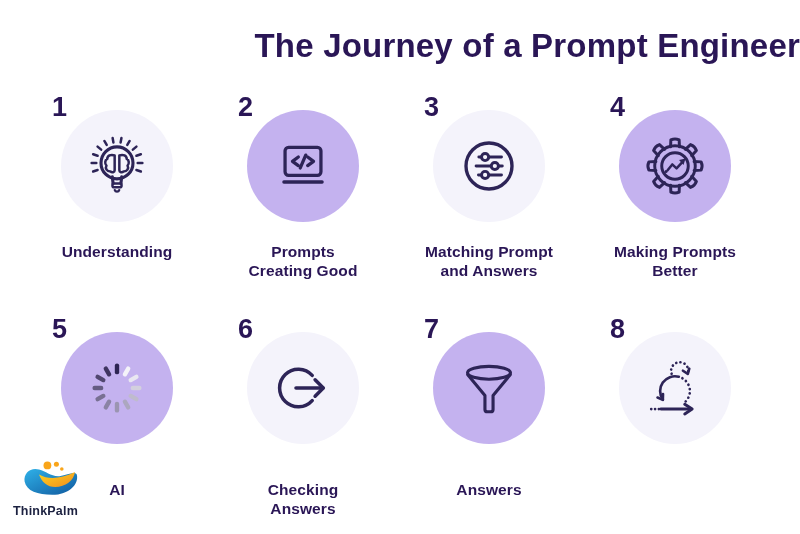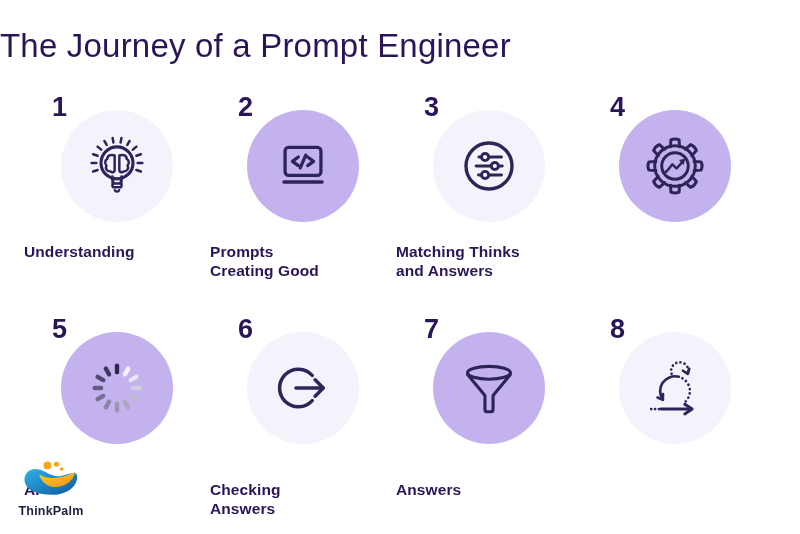--- a/index.html
+++ b/index.html
@@ -8,45 +8,45 @@
     --icon-stroke:#2d2457;
     --circle-purple:#c4b2ef;
     --circle-light:#f4f3fb;
     --logo-text:#1c2140;
   }
   *{margin:0;padding:0;box-sizing:border-box;}
   body{background:var(--background);font-family:"Liberation Sans",sans-serif;}
   .canvas{position:relative;width:800px;height:534px;background:var(--background);overflow:hidden;}
   .title{
     position:absolute;top:27px;left:0;width:100%;
-    text-align:left;font-size:33px;font-weight:400;
+    text-align:right;font-size:33px;font-weight:700;
     color:var(--text-dark);letter-spacing:.2px;
   }
   .step{position:absolute;width:186px;height:200px;}
   .row1{top:94px;}
   .row2{top:316px;}
   .c1{left:24px;} .c2{left:210px;} .c3{left:396px;} .c4{left:582px;}
   .step-number{
     position:absolute;left:28px;top:-2px;
     font-size:27px;font-weight:800;color:var(--text-dark);
   }
   .step-circle{
     position:absolute;left:37px;top:16px;width:112px;height:112px;
     border-radius:50%;display:flex;align-items:center;justify-content:center;
   }
   .purple{background:var(--circle-purple);}
   .light{background:var(--circle-light);}
   .step-icon{width:78px;height:78px;color:var(--icon-stroke);}
   .step-label{
-    position:absolute;top:148px;left:0;width:100%;text-align:left;
+    position:absolute;top:148px;left:0;width:100%;text-align:center;
     font-size:15.5px;line-height:19px;font-weight:800;color:var(--text-dark);
     letter-spacing:.1px;
   }
   .row2 .step-label{top:164px;}
-  .logo{position:absolute;left:13px;top:460px;width:76px;text-align:center;}
+  .logo{position:absolute;left:13px;top:460px;width:76px;}
   .logo-mark{width:60px;height:42px;display:block;margin:0 auto;}
   .logo-text{font-size:12.5px;font-weight:700;color:var(--logo-text);margin-top:2px;letter-spacing:.2px;}
   svg{display:block;}
 </style>
 </head>
 <body>
 
 <div class="canvas">
 
   <h1 class="title">The Journey of a Prompt Engineer</h1>
@@ -108,21 +108,21 @@
           <path d="M37,38.5 L66,38.5"></path>
           <circle cx="45" cy="38.5" r="4.6" style="fill:var(--circle-light)"></circle>
           <path d="M33.5,50 L67,50"></path>
           <circle cx="57.5" cy="50" r="4.6" style="fill:var(--circle-light)"></circle>
           <path d="M36.5,61.5 L66,61.5"></path>
           <circle cx="45" cy="61.5" r="4.6" style="fill:var(--circle-light)"></circle>
         </g>
       </svg>
     </div>
     <div class="step-label">
-      <div>Matching Thinks</div>
+      <div>Matching Prompt</div>
       <div>and Answers</div>
     </div>
   </div>
 
   <div class="step row1 c4">
     <div class="step-number">4</div>
     <div class="step-circle purple">
       <svg class="step-icon" viewBox="0 0 100 100" fill="none" stroke="currentColor" stroke-width="3.8" stroke-linecap="round" stroke-linejoin="round">
         <circle cx="50" cy="50" r="26"></circle>
         <g>
@@ -133,20 +133,24 @@
           <path d="M44.3,25.5 L44.7,16.5 Q50,14 55.3,16.5 L55.7,25.5" transform="rotate(180 50 50)"></path>
           <path d="M44.3,25.5 L44.7,16.5 Q50,14 55.3,16.5 L55.7,25.5" transform="rotate(225 50 50)"></path>
           <path d="M44.3,25.5 L44.7,16.5 Q50,14 55.3,16.5 L55.7,25.5" transform="rotate(270 50 50)"></path>
           <path d="M44.3,25.5 L44.7,16.5 Q50,14 55.3,16.5 L55.7,25.5" transform="rotate(315 50 50)"></path>
         </g>
         <circle cx="50" cy="50" r="17"></circle>
         <circle cx="38.5" cy="57" r="2" fill="currentColor" stroke="none"></circle>
         <path d="M40.5,55.5 L46.5,48 L52,53 L60,44.5" stroke-width="3.2"></path>
         <path d="M63.5,40.5 L55.2,42.2 L60.9,48.6 Z" fill="currentColor" stroke="none"></path>
       </svg>
+    </div>
+    <div class="step-label">
+      <div>Making Prompts</div>
+      <div>Better</div>
     </div>
   </div>
 
   <div class="step row2 c1">
     <div class="step-number">5</div>
     <div class="step-circle purple">
       <svg class="step-icon" viewBox="0 0 100 100" fill="none" stroke="none">
         <rect x="47.2" y="18.5" width="5.6" height="14" rx="2.8" fill="#2e2553"></rect>
         <rect x="47.2" y="18.5" width="5.6" height="14" rx="2.8" transform="rotate(30 50 50)" fill="#f4f3f9"></rect>
         <rect x="47.2" y="18.5" width="5.6" height="14" rx="2.8" transform="rotate(60 50 50)" fill="#e9e7f1"></rect>

